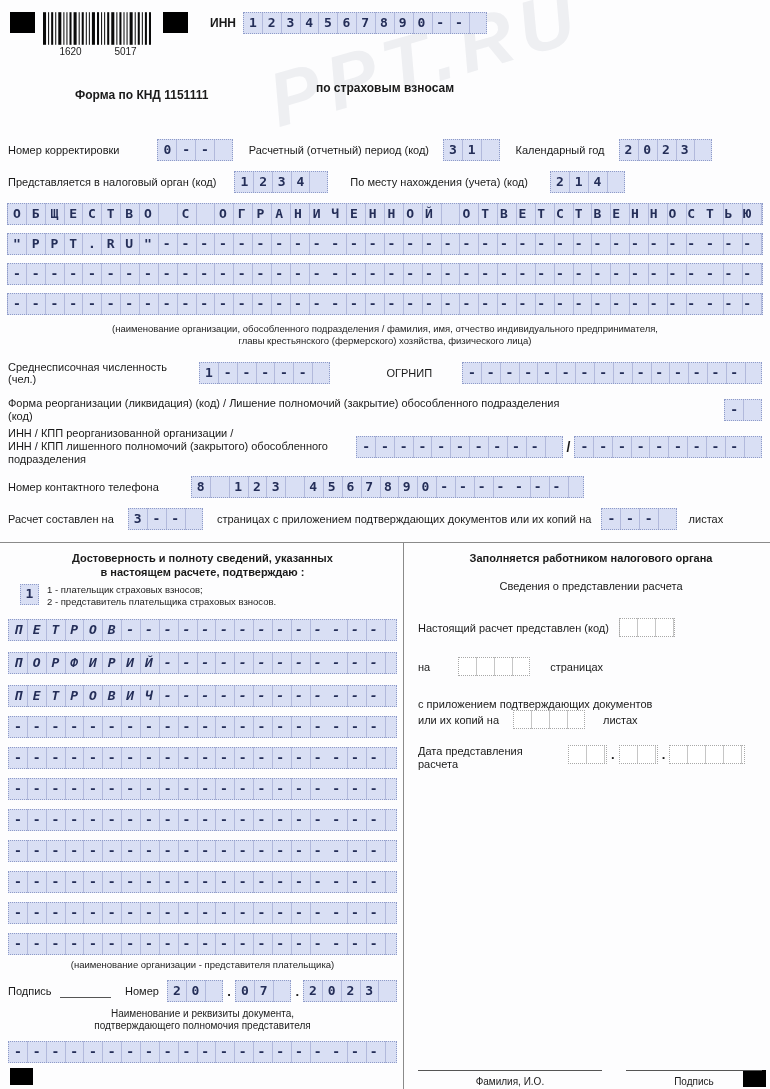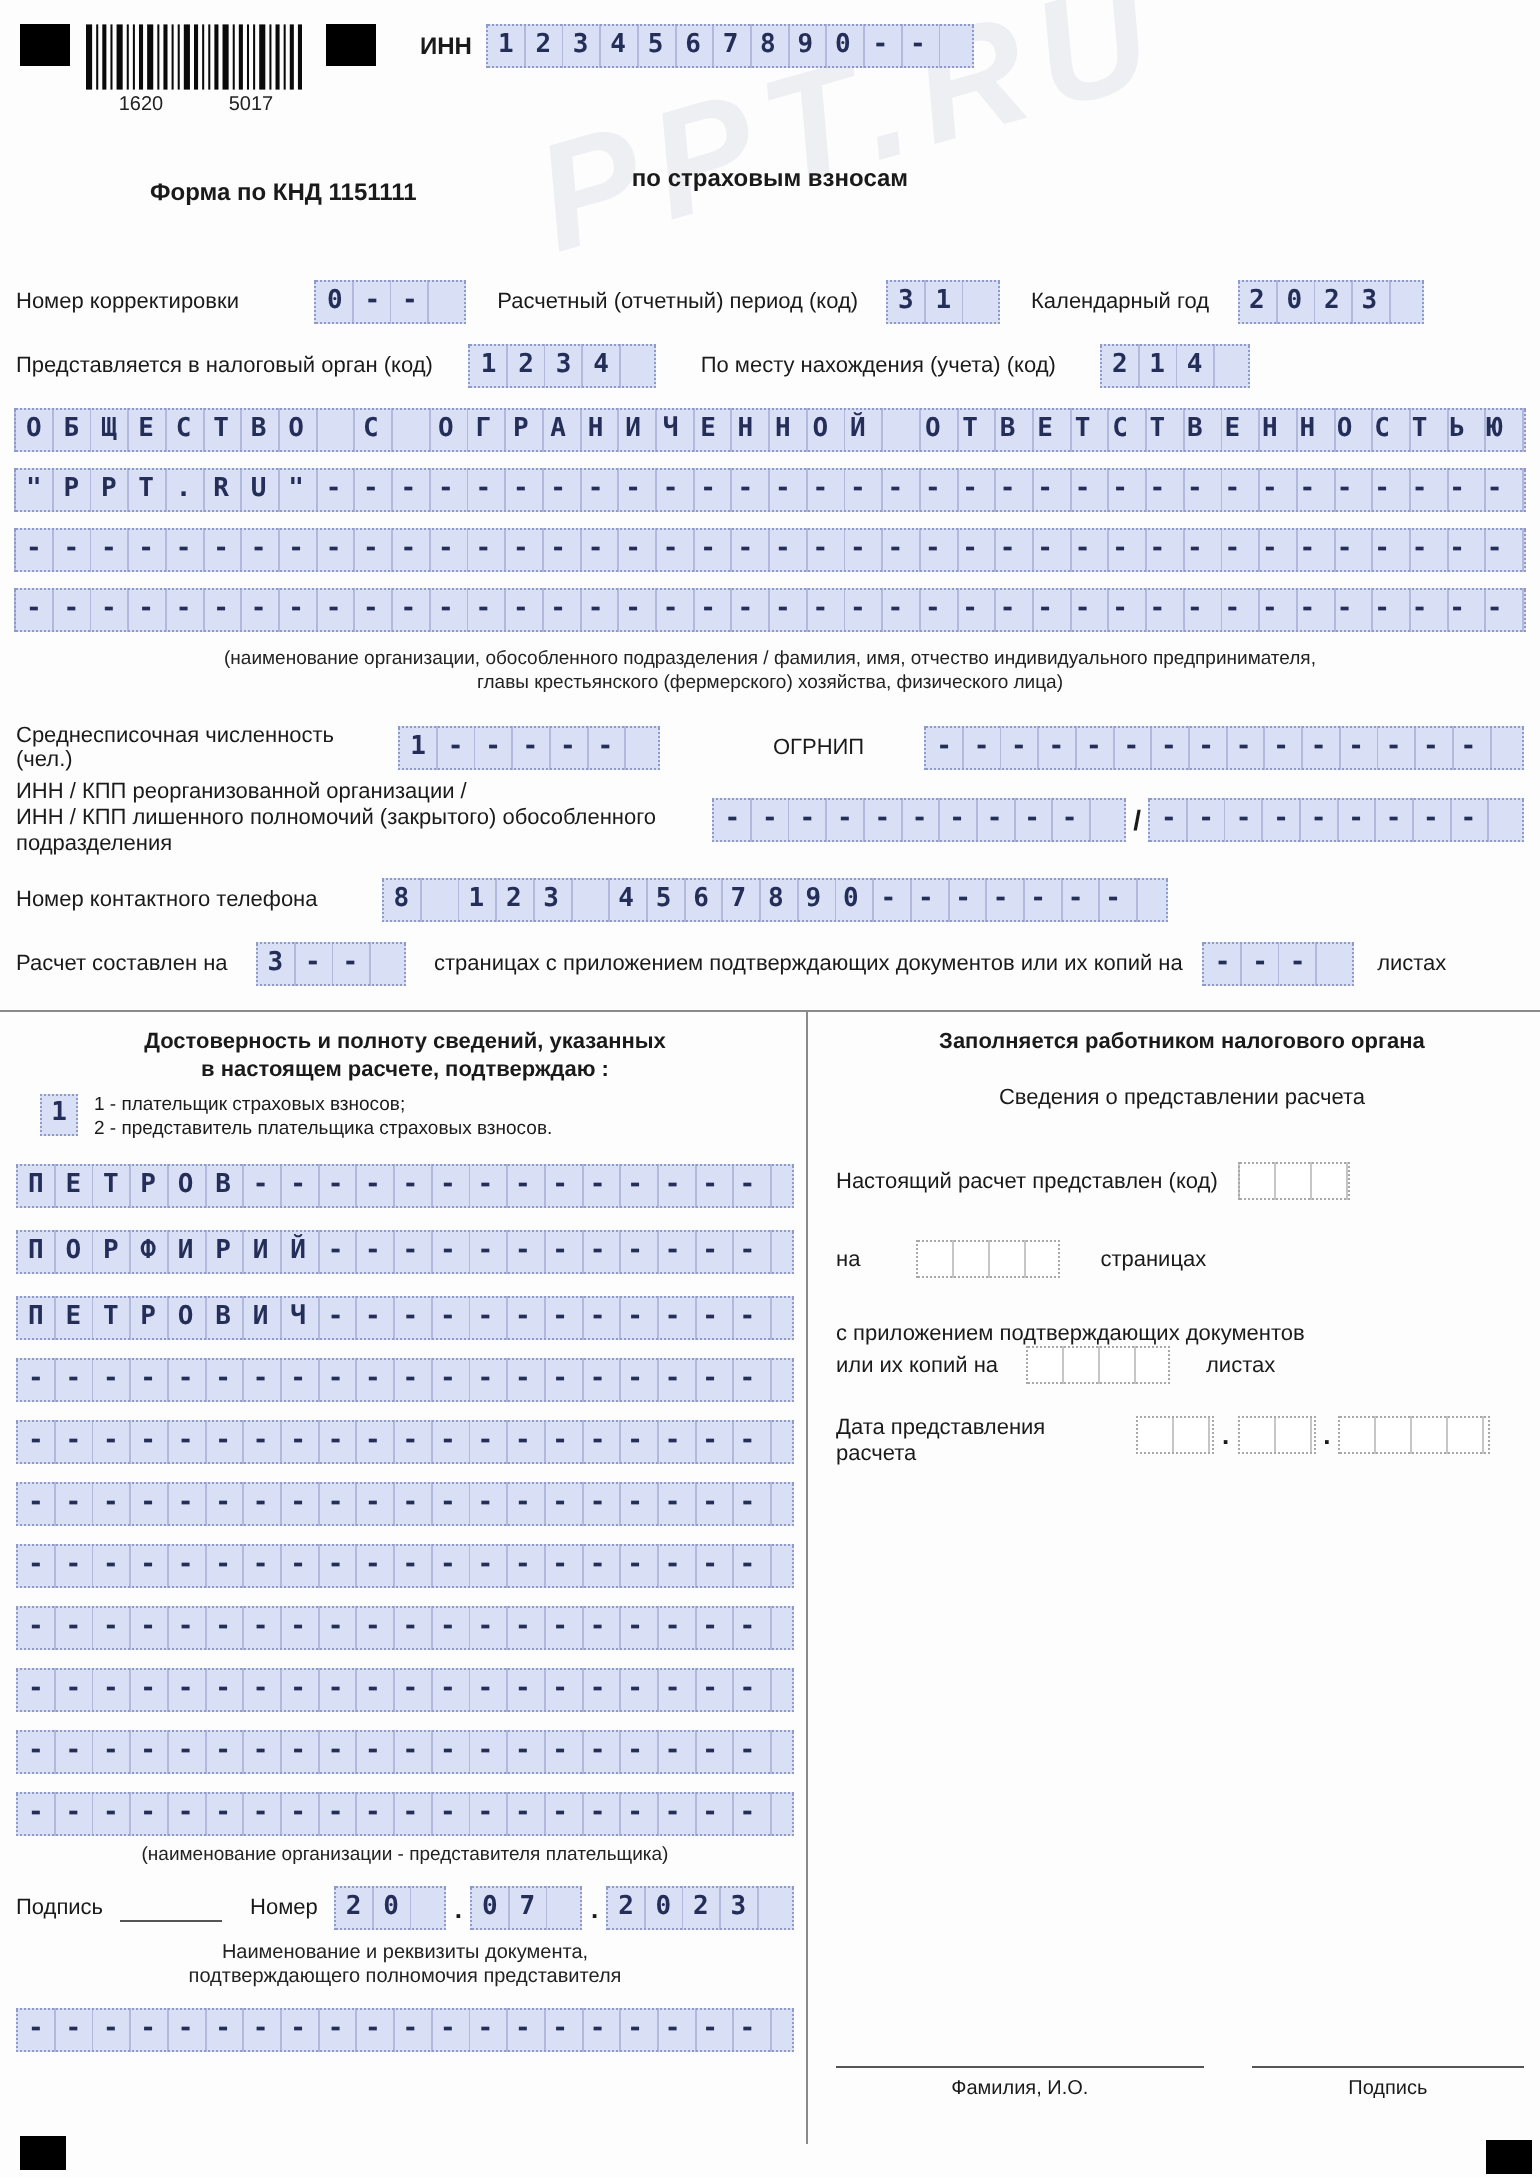--- a/index.html
+++ b/index.html
@@ -51,21 +51,21 @@
   .col-left { width:404px; border-right:1px solid #8a8a8a; padding:8px 6px 0 8px; box-sizing:border-box; }
   .col-right { flex:1; padding:8px 6px 0 14px; position:relative; box-sizing:border-box; }
   .sec-header { text-align:center; font-weight:bold; font-size:11px; line-height:14px; }
   .sec-sub { text-align:center; font-size:11px; margin-top:15px; }
 
   .chkrow { display:flex; align-items:flex-start; margin-top:3px; }
   .chkbox { width:17px; height:18px; margin:2px 8px 0 12px; text-align:center; padding:1px 0 0 0; letter-spacing:0; background-image:none; }
   .optlines { font-size:9.5px; line-height:12px; padding-top:2px; }
 
   .fiorows .cells, .reprows .cells, .docrows .cells { display:block; }
-  .fiorows .cells { margin-top:11px; }
+  .fiorows .cells { margin-top:11px;font-style:italic; }
   .reprows .cells { margin-top:9px; }
   .docrows .cells { margin-top:9px; }
 
   .signrow { display:flex; align-items:center; margin-top:9px; }
   .signline { display:inline-block; width:92px; border-bottom:1px solid #555; height:12px; margin:0 14px 0 8px; }
   .datecells { display:flex; align-items:center; }
   .dot { font-weight:bold; margin:0 4px; font-size:13px; }
 
   .rrow { display:flex; align-items:center; margin-top:20px; }
   .rrow .lab { margin-right:10px; }
@@ -167,20 +167,24 @@
     <div>главы крестьянского (фермерского) хозяйства, физического лица)</div>
   </div>
 
   <div class="frow" style="margin-top:14px">
     <span>Среднесписочная численность (чел.)</span>
     <span class="cells" style="margin-left:22px">1-----</span>
     <span style="margin-left:56px">ОГРНИП</span>
     <span class="cells" style="margin-left:30px">---------------</span>
   </div>
 
+  <div class="frow" style="margin-top:12px; justify-content:space-between">
+    <span class="reorg-label">Форма реорганизации (ликвидация) (код) / Лишение полномочий (закрытие) обособленного подразделения (код)</span>
+    <span class="cells">-</span>
+  </div>
 
   <div class="frow" style="margin-top:4px">
     <div class="reorg-inn-label">
       <div>ИНН / КПП реорганизованной организации /</div>
       <div>ИНН / КПП лишенного полномочий (закрытого) обособленного</div>
       <div>подразделения</div>
     </div>
     <span class="cells">----------</span>
     <span class="slash">/</span>
     <span class="cells">---------</span>

